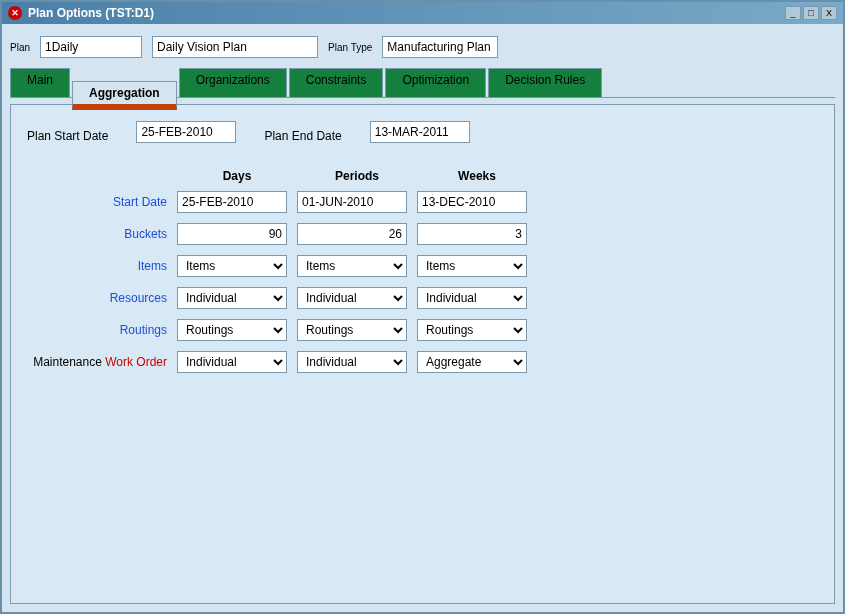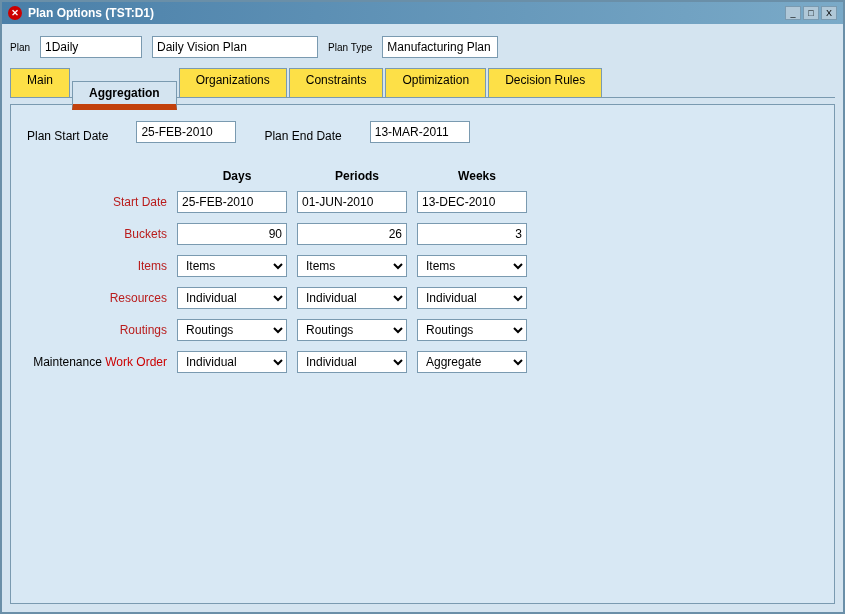--- a/index.html
+++ b/index.html
@@ -96,21 +96,21 @@
     .plan-type-input { width: 116px; }
     .tabs-container {
       display: flex;
       border-bottom: 1px solid #7a9ab0;
       gap: 0;
     }
     .tab {
       padding: 4px 16px;
       border: 1px solid #7a9ab0;
       border-bottom: none;
-      background: #fde047;
+      background: #15803d;
       cursor: pointer;
       font-size: 12px;
       color: #000;
       margin-right: 2px;
     }
     .tab.active {
       background: #d4e4f0;
       border-bottom: 6px solid #c2410c;
       font-weight: bold;
       position: relative;
@@ -165,21 +165,21 @@
       display: grid;
       grid-template-columns: 150px 120px 120px 120px;
       align-items: center;
       gap: 0;
       margin-bottom: 4px;
     }
     .grid-row-label {
       text-align: right;
       padding-right: 10px;
       font-size: 12px;
-      color: #b91c1c;
+      color: #1d4ed8;
     }
     .grid-row-label.red {
       color: #cc0000;
     }
     .grid-input {
       border: 1px solid #7a9ab0;
       background: white;
       padding: 2px 4px;
       font-size: 12px;
       height: 22px;

